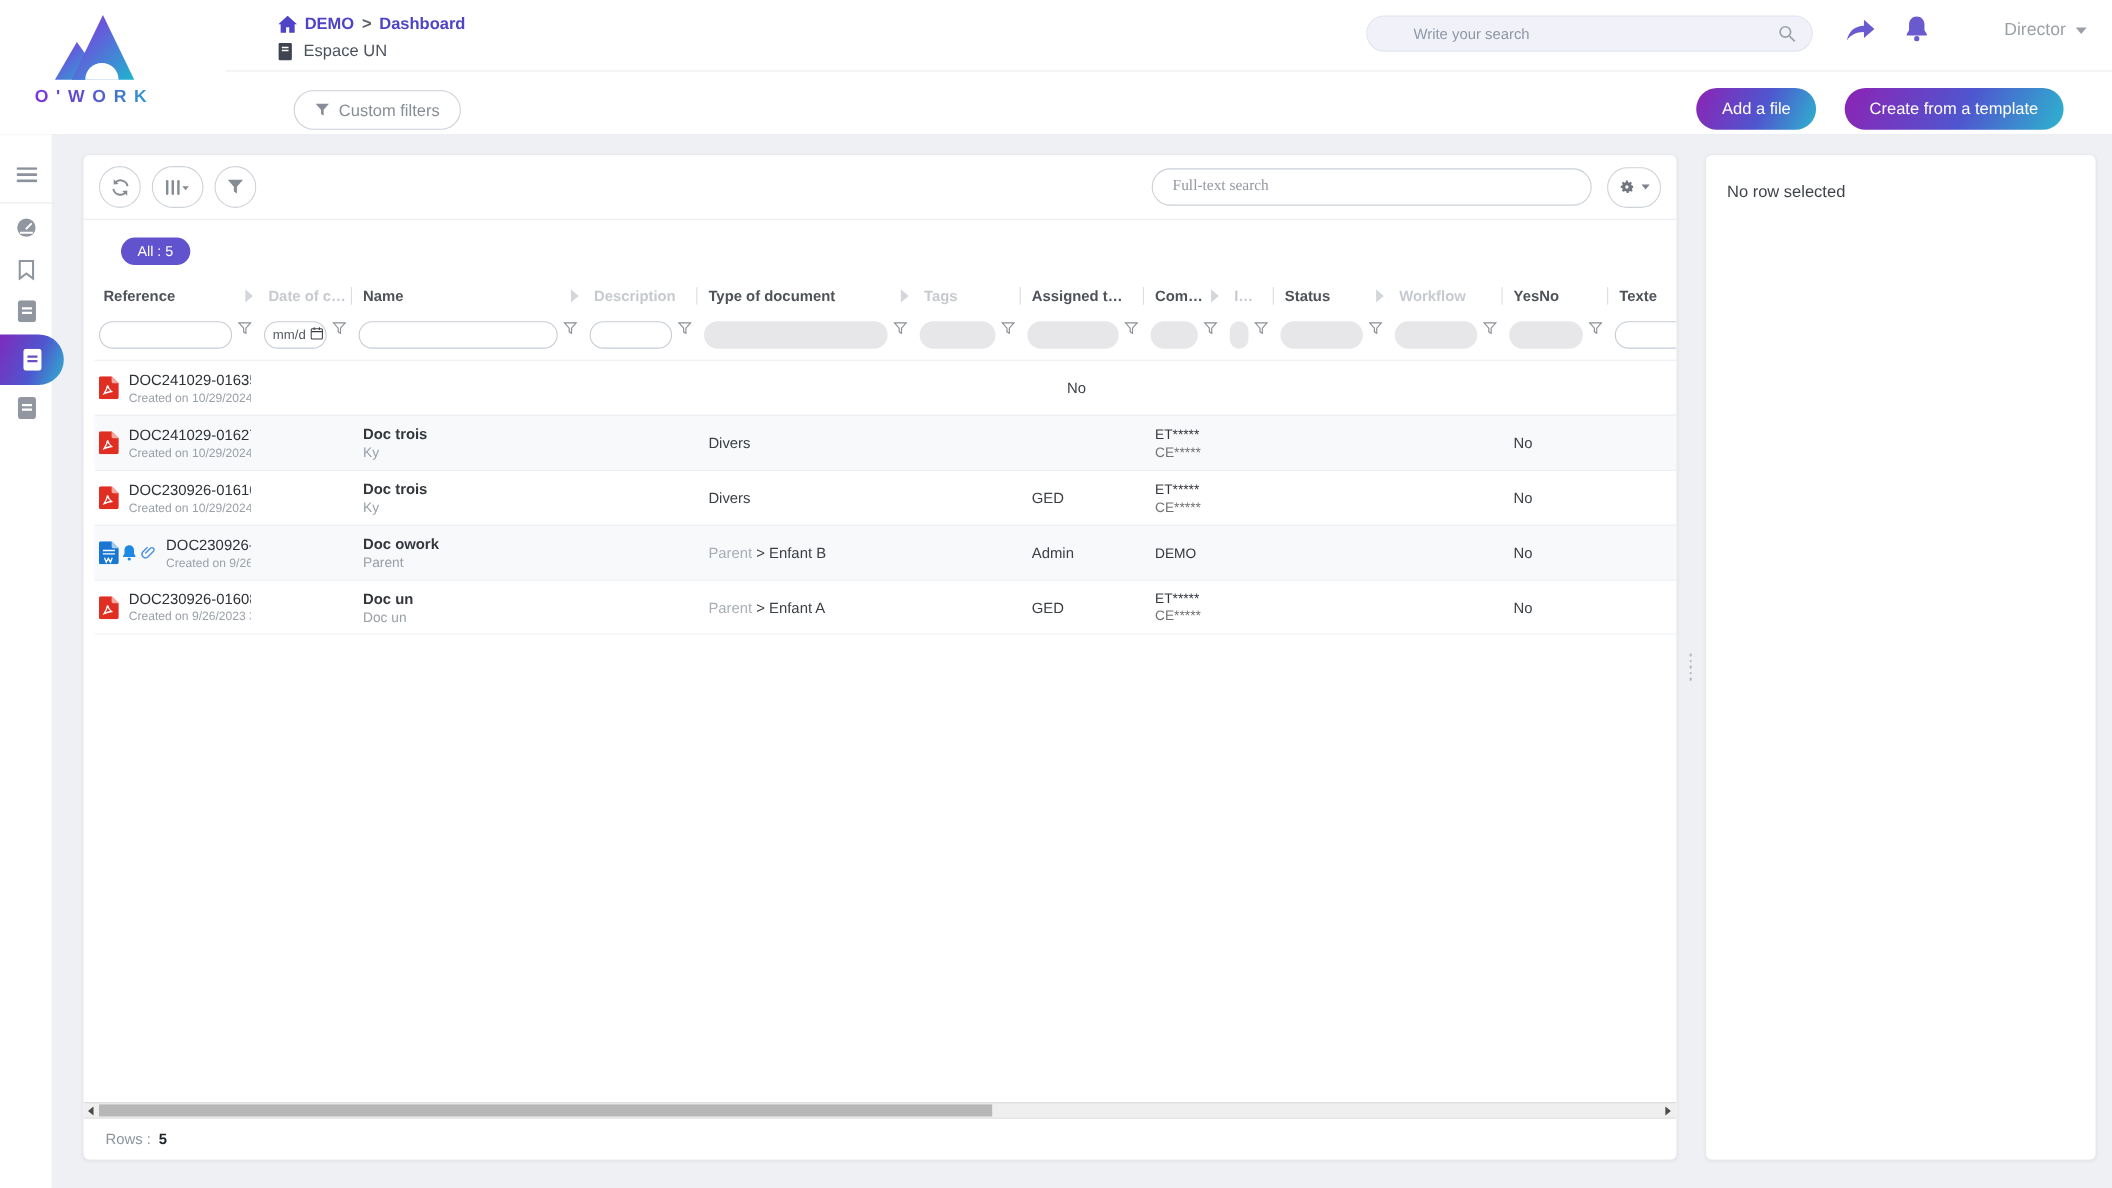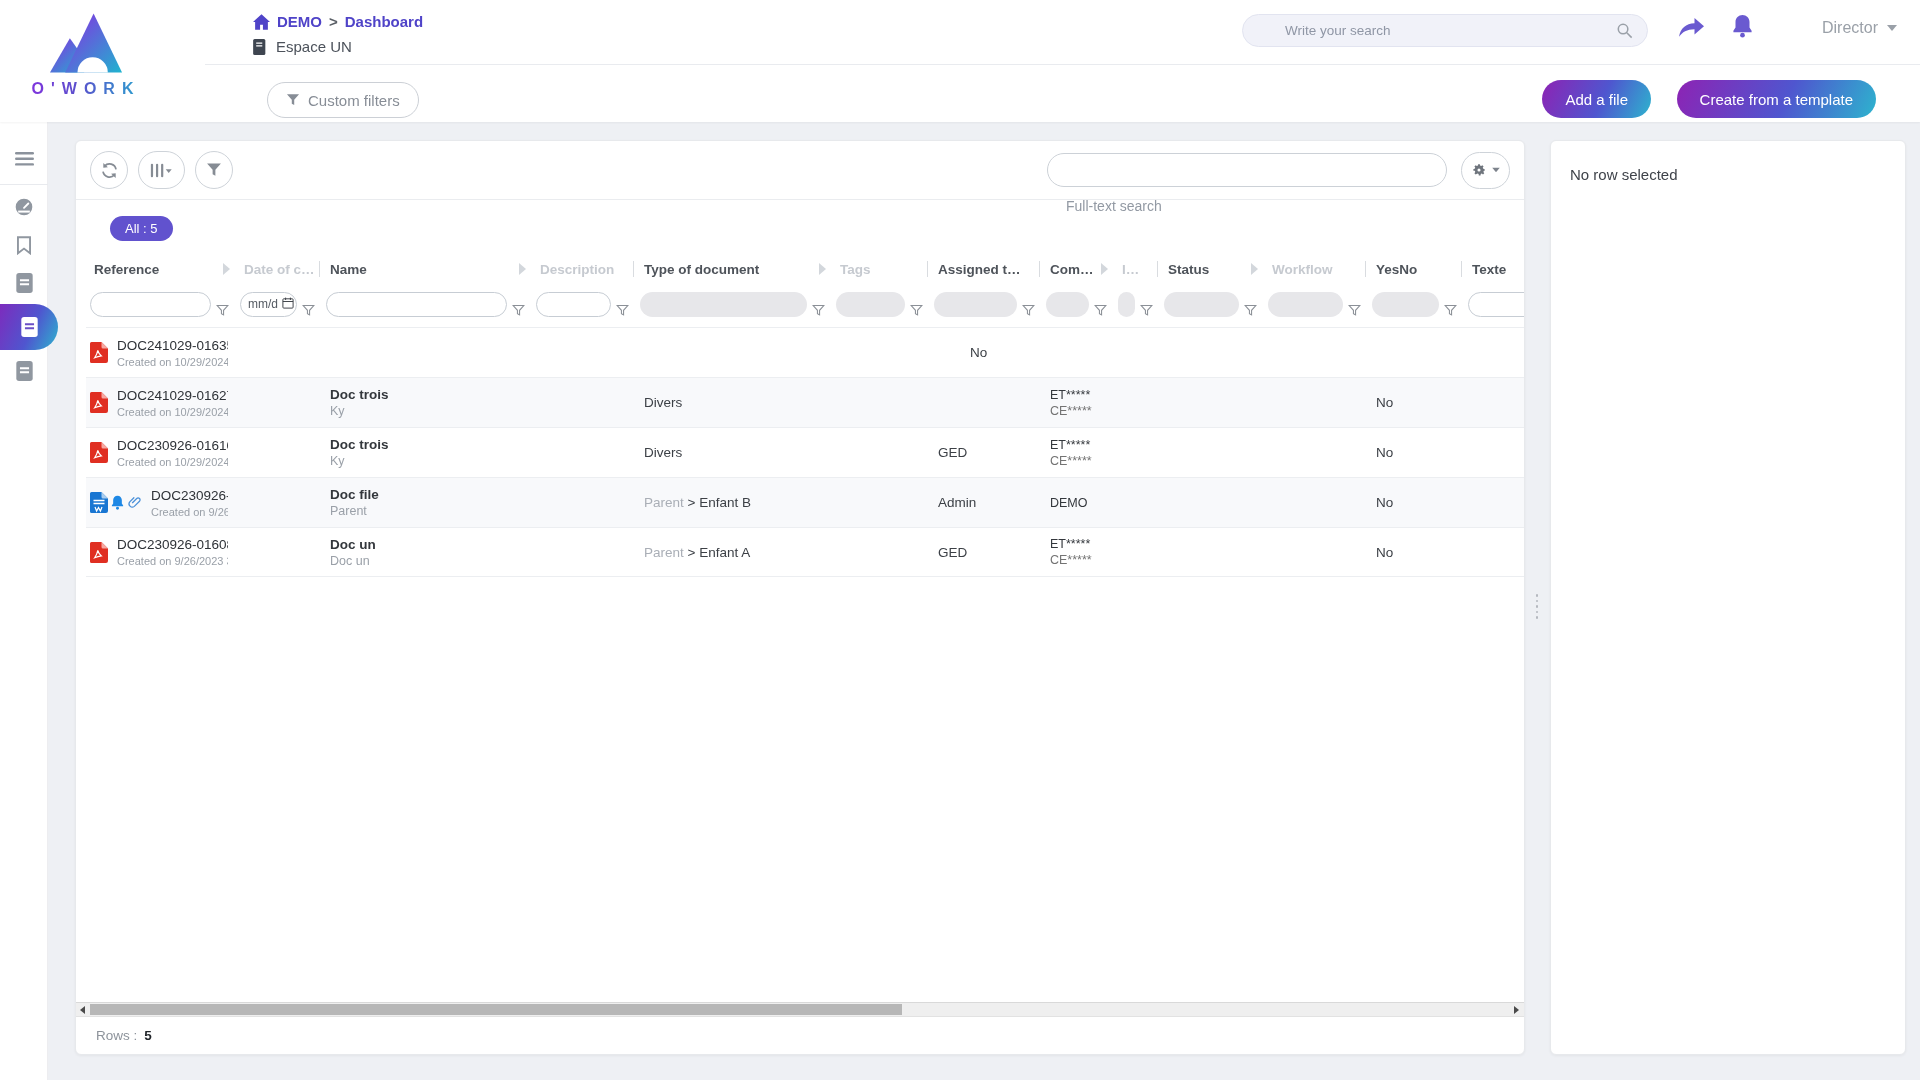--- a/index.html
+++ b/index.html
@@ -60,21 +60,21 @@
   
   .main-card { position:absolute; left:75px; top:140px; width:1450px; height:915px; background:#fff;
     border:1px solid #e7e9ec; border-radius:6px; box-shadow:0 1px 3px rgba(0,0,0,.05);
     display:flex; flex-direction:column; overflow:hidden; }
   .toolbar { height:58px; flex:0 0 auto; display:flex; align-items:center; padding:0 14px; gap:10px; }
   .circle-btn { width:38px; height:38px; border:1px solid #ced3d9; border-radius:50%; background:#fff;
     display:flex; align-items:center; justify-content:center; cursor:pointer; }
   .oval-btn { width:47px; border-radius:19px; }
   .ft-search { margin-left:auto; width:400px; height:34px; border:1px solid #ccd1d7; border-radius:17px; position:relative; }
   .ft-search input { width:100%; height:32px; border:none; outline:none; background:transparent;
-    padding:0 18px; font-size:14px; color:#4c1d95; border-radius:17px; font-family:Liberation Sans, sans-serif;margin-top:36px; }
+    padding:0 18px; font-size:14px; color:#4c1d95; border-radius:17px; font-family:Liberation Serif, serif; }
   .ft-search input::placeholder { color:#9299a3; }
   .gear-btn { margin-left:4px; width:49px; height:37px; border:1px solid #ced3d9; border-radius:19px;
     background:#fff; display:flex; align-items:center; justify-content:center; gap:4px; cursor:pointer; }
   .gear-btn .caret-down { border-top-color:#7d838c; transform:scale(.75); }
   .toolbar-divider { height:1px; background:#eaecef; flex:0 0 auto; }
 
   .badge-row { padding:16px 20px 12px; flex:0 0 auto;margin-left:14px; }
   .all-badge { display:inline-block; background:#6152ce; color:#fff; font-size:13px;
     padding:5px 15px; border-radius:14px; cursor:pointer; }
 
@@ -82,21 +82,21 @@
   .thead { display:flex; height:32px; align-items:center; width:1502px; }
   .hcell { flex:0 0 auto; height:100%; display:flex; align-items:center; padding-left:8px;
     font-size:13.5px; font-weight:bold; color:#4e535a; white-space:nowrap; overflow:hidden; cursor:pointer; }
   .hcell .lab { flex:1; overflow:hidden; text-overflow:ellipsis; }
   .hcell.muted .lab { color:#c6cad0; }
   .sep-arrow { flex:0 0 auto; width:0; height:0; border-top:6px solid transparent;
     border-bottom:6px solid transparent; border-left:7px solid #d3d7dc; margin-right:6px; }
   .sep-line { flex:0 0 auto; width:1px; height:16px; background:#d9dce0; margin-right:2px; }
 
   .frow { display:flex; height:34px; align-items:center; width:1502px; margin:2px 0 6px; }
-  .fcell { flex:0 0 auto; display:flex; align-items:flex-end; gap:5px; padding:0 7px 0 4px; }
+  .fcell { flex:0 0 auto; display:flex; align-items:flex-start; gap:5px; padding:0 7px 0 4px; }
   .fpill { flex:1; min-width:0; height:25px; border:1px solid #c7cdd4; border-radius:13px;
     background:#fff; padding:0 9px; font-size:12px; color:#3c4046; outline:none;
     font-family:"Liberation Sans",sans-serif; }
   .fpill-off { flex:1; min-width:12px; height:25px; border-radius:13px; background:#e7e7ea; }
   .fdate { flex:1; min-width:0; height:25px; border:1px solid #c7cdd4; border-radius:13px;
     background:#fff; display:flex; align-items:center; gap:4px; padding:0 7px;
     font-size:12px; color:#555b63; overflow:hidden; }
   .funnel { flex:0 0 auto; cursor:pointer; display:flex; }
 
   .tbody { width:1502px; }
@@ -591,21 +591,21 @@
                 </svg>
               </span>
             </span>
             <div class="refblock">
               <div class="refno">DOC230926-01609-0</div>
               <div class="created">Created on 9/26/2023 3:09:45 AM</div>
             </div>
           </div>
           <div class="tcell" style="width: 86px;"></div>
           <div class="tcell" style="width: 210px;">
-            <div class="docname">Doc file</div>
+            <div class="docname">Doc owork</div>
             <div class="subtxt">Parent</div>
           </div>
           <div class="tcell" style="width: 104px;"></div>
           <div class="tcell" style="width: 196px;">
             <div><span class="type-prefix">Parent </span><span>&gt; Enfant B</span></div>
           </div>
           <div class="tcell" style="width: 98px;"></div>
           <div class="tcell" style="width: 112px;">
             <div>Admin</div>
           </div>

